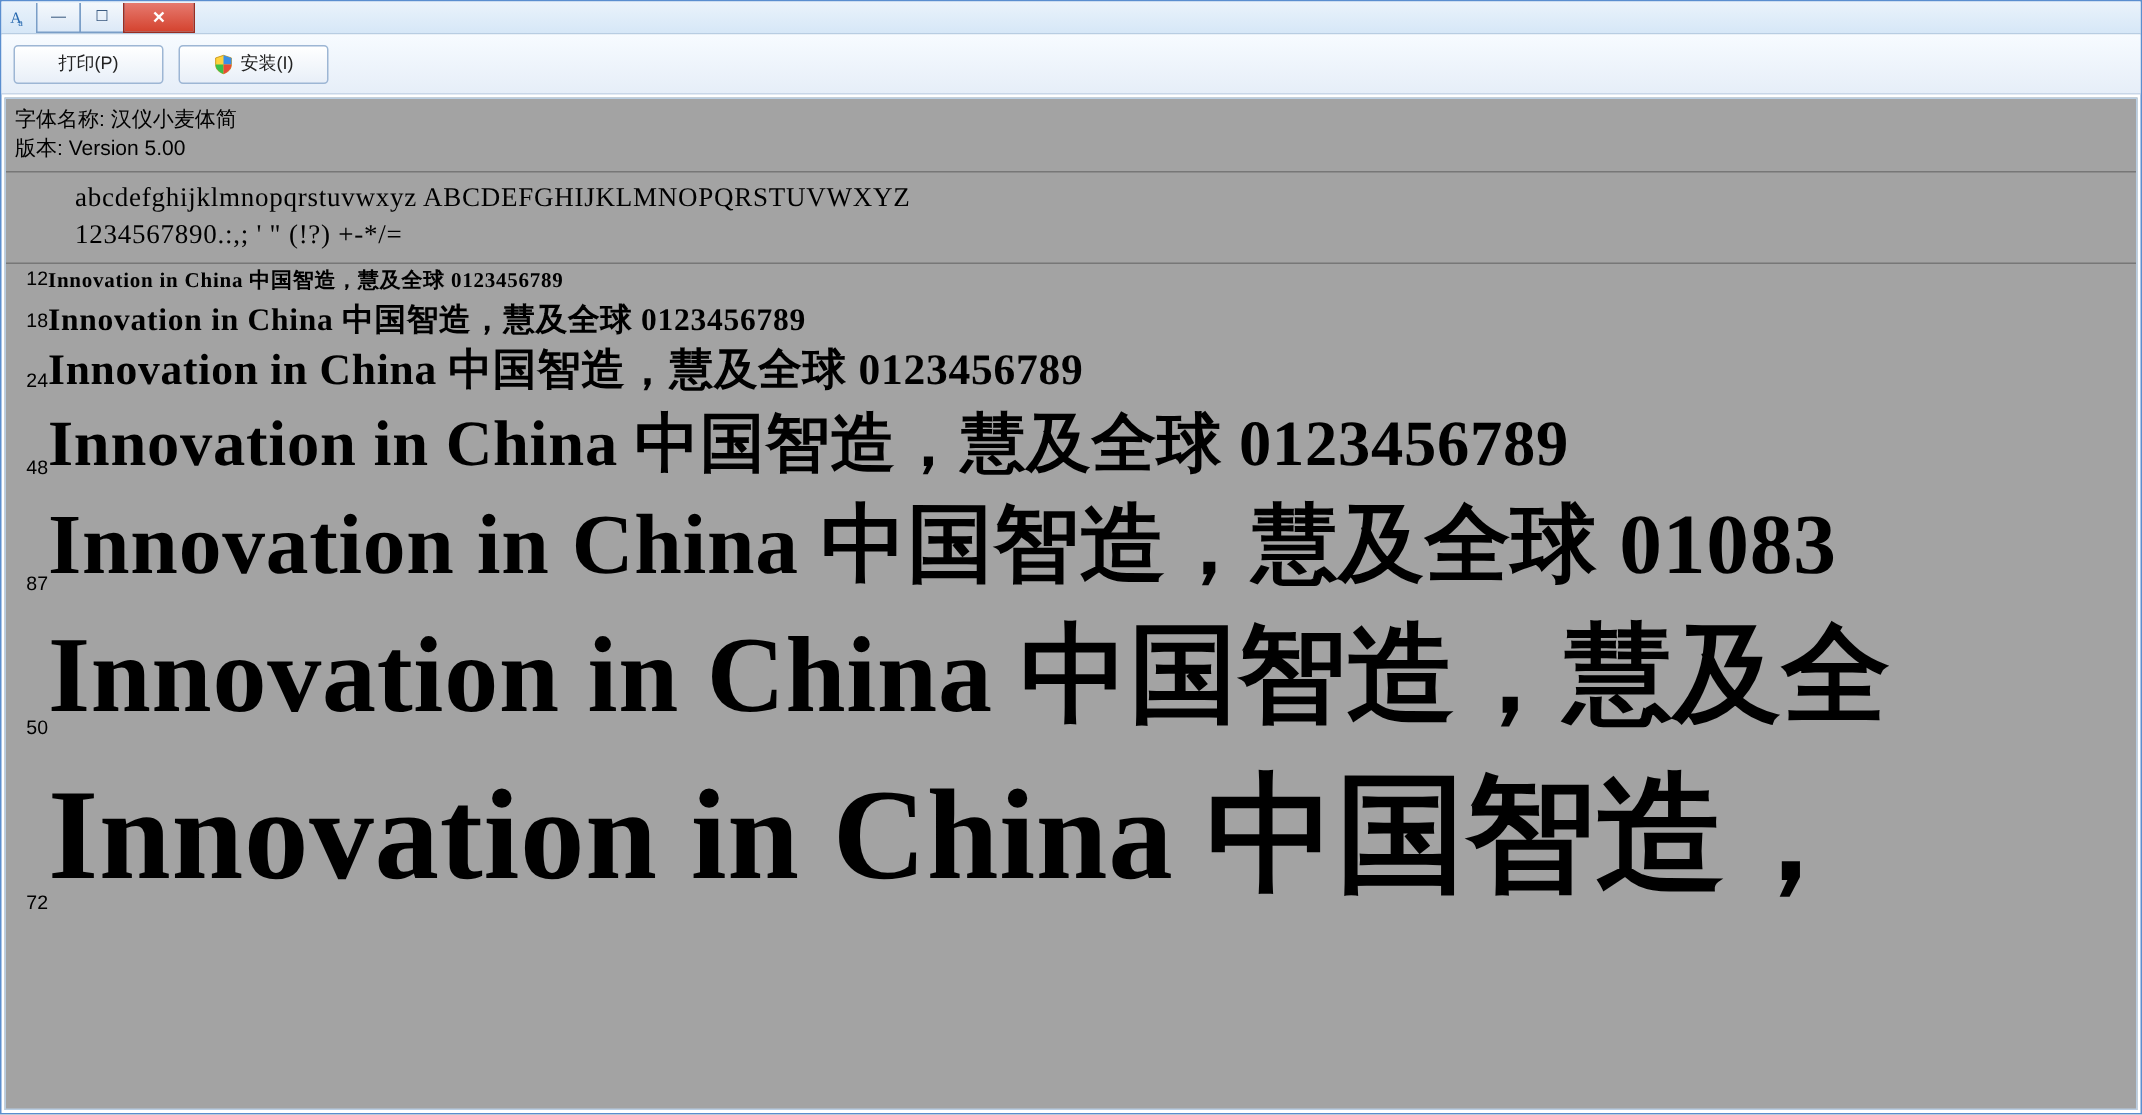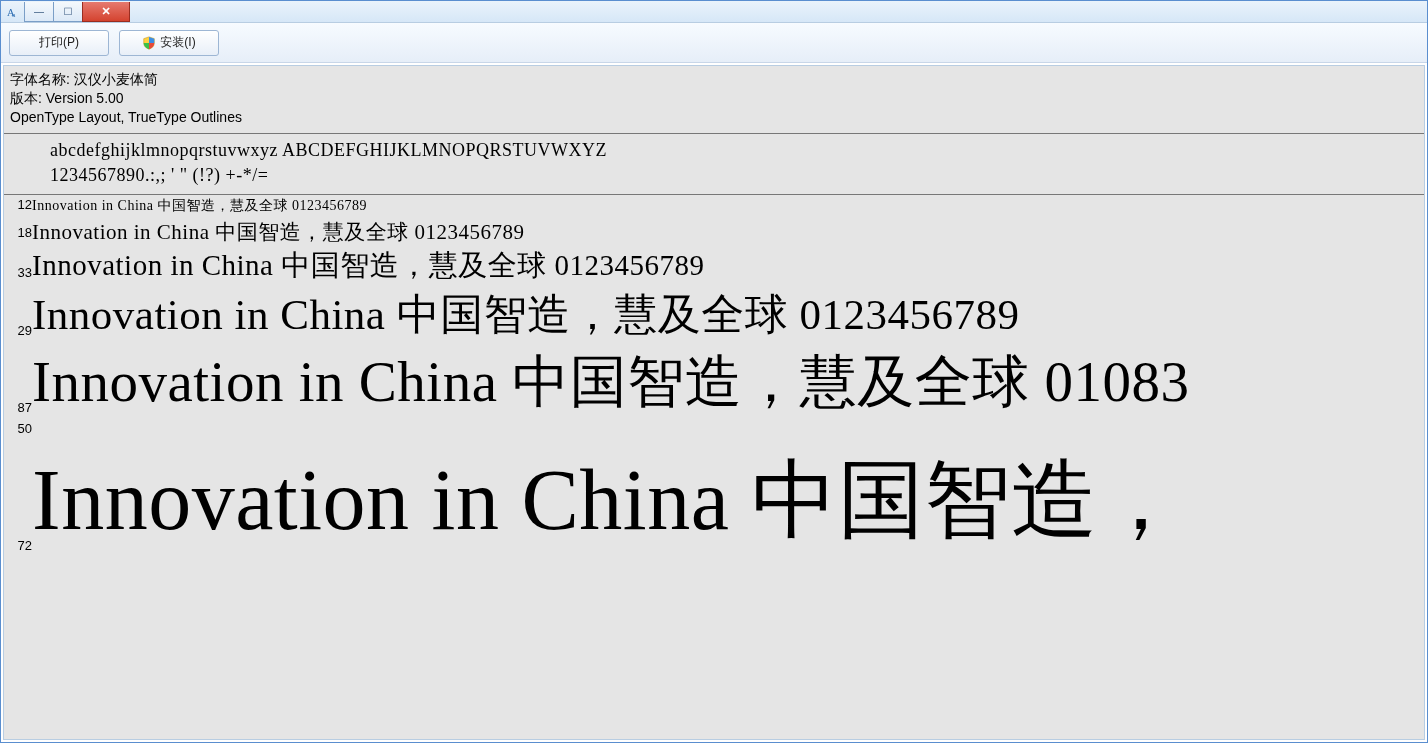--- a/index.html
+++ b/index.html
@@ -9,28 +9,28 @@
   .titlebar .icon { width: 16px; height: 16px; margin-right: 4px; display: inline-flex; align-items: center; justify-content: center; }
   .titlebar .title { flex: 1; }
   .win-controls { display: flex; height: 20px; }
   .win-btn { width: 30px; height: 20px; border: 1px solid #7a9ec7; border-top: none; background: linear-gradient(to bottom, #f4f8fc, #dce9f7); display: flex; align-items: center; justify-content: center; margin-left: -1px; }
   .win-btn.close { width: 48px; background: linear-gradient(to bottom, #e67a6f, #d4432f); border-color: #9a2d20; border-top-right-radius: 0; }
   .win-btn.close span { color: #fff; font-weight: bold; font-size: 11px; }
   .win-btn .glyph { font-size: 10px; color: #3a5a80; }
   .toolbar { height: 40px; background: linear-gradient(to bottom, #f7fbff, #e6eef8); border-bottom: 1px solid #c8d6e8; display: flex; align-items: center; padding: 0 8px; gap: 10px; }
   .tb-btn { height: 26px; min-width: 100px; padding: 6px 14px; border: 1px solid #9db6d4; border-radius: 3px; background: linear-gradient(to bottom, #ffffff, #e8eff8); font-size: 12px; display: inline-flex; align-items: center; justify-content: center; gap: 4px; cursor: pointer; color: #222; }
   .shield { width: 14px; height: 14px; }
-  .content { flex: 1; background: #e5e5e5; border: 1px solid #b8cde2; margin: 2px; overflow: hidden; display: flex; flex-direction: column; }
+  .content { flex: 1; background: #a3a3a3; border: 1px solid #b8cde2; margin: 2px; overflow: hidden; display: flex; flex-direction: column; }
   .meta { padding: 4px 6px 6px 6px; font-size: 14px; line-height: 1.35; color: #000; }
   .hr { border: none; border-top: 1px solid #777; margin: 0; }
   .glyphset { padding: 4px 6px 6px 6px; font-size: 18px; line-height: 1.4; color: #000; font-family: "Comic Sans MS","Segoe Script","Microsoft YaHei",cursive; white-space: nowrap; letter-spacing: 0.5px; margin-left: 40px; }
   .samples { flex: 1; padding: 2px 0 0 0; overflow: hidden; }
   .sample-row { display: flex; align-items: baseline; white-space: nowrap; color: #000; overflow: hidden; }
   .sz-label { width: 28px; text-align: right; font-size: 13px; font-family: "Segoe UI", sans-serif; color: #000; padding-left: 4px; flex-shrink: 0; align-self: flex-end; padding-bottom: 6px; }
-  .sample-text { font-family: "Comic Sans MS","Segoe Script","Microsoft YaHei",cursive; letter-spacing: 0.5px; }
+  .sample-text { font-family: "Comic Sans MS","Segoe Script","Microsoft YaHei",cursive; letter-spacing: 0.5px; font-weight: bold; }
   .r12 .sample-text { font-size: 14px; }
   .r18 .sample-text { font-size: 21px; }
   .r24 .sample-text { font-size: 29px; }
   .r36 .sample-text { font-size: 43px; }
   .r48 .sample-text { font-size: 57px; }
   .r60 .sample-text { font-size: 72px; }
   .r72 .sample-text { font-size: 86px; }
 </style>
 </head>
 <body>
@@ -76,21 +76,20 @@
 
   <div class="content">
 
     <div class="meta">
       <div>
         <span>字体名称: </span><span>汉仪小麦体简</span>
       </div>
       <div>
         <span>版本: </span><span>Version 5.00</span>
       </div>
-      <div>OpenType Layout, TrueType Outlines</div>
     </div>
 
     <hr class="hr">
 
     <div class="glyphset">
       <div>abcdefghijklmnopqrstuvwxyz ABCDEFGHIJKLMNOPQRSTUVWXYZ</div>
       <div>1234567890.:,; ' " (!?) +-*/=</div>
     </div>
 
     <hr class="hr">
@@ -98,33 +97,34 @@
     <div class="samples">
       <div class="sample-row r12">
         <span class="sz-label">12</span>
         <span class="sample-text">Innovation in China 中国智造，慧及全球 0123456789</span>
       </div>
       <div class="sample-row r18">
         <span class="sz-label">18</span>
         <span class="sample-text">Innovation in China 中国智造，慧及全球 0123456789</span>
       </div>
       <div class="sample-row r24">
-        <span class="sz-label">33</span>
+        <span class="sz-label">24</span>
         <span class="sample-text">Innovation in China 中国智造，慧及全球 0123456789</span>
       </div>
       <div class="sample-row r36">
-        <span class="sz-label">29</span>
+        <span class="sz-label">48</span>
         <span class="sample-text">Innovation in China 中国智造，慧及全球 0123456789</span>
       </div>
       <div class="sample-row r48">
         <span class="sz-label">87</span>
         <span class="sample-text">Innovation in China 中国智造，慧及全球 01083</span>
       </div>
       <div class="sample-row r60">
         <span class="sz-label">50</span>
+        <span class="sample-text">Innovation in China 中国智造，慧及全</span>
       </div>
       <div class="sample-row r72">
         <span class="sz-label">72</span>
         <span class="sample-text">Innovation in China 中国智造，</span>
       </div>
     </div>
 
   </div>
 </div>
 

